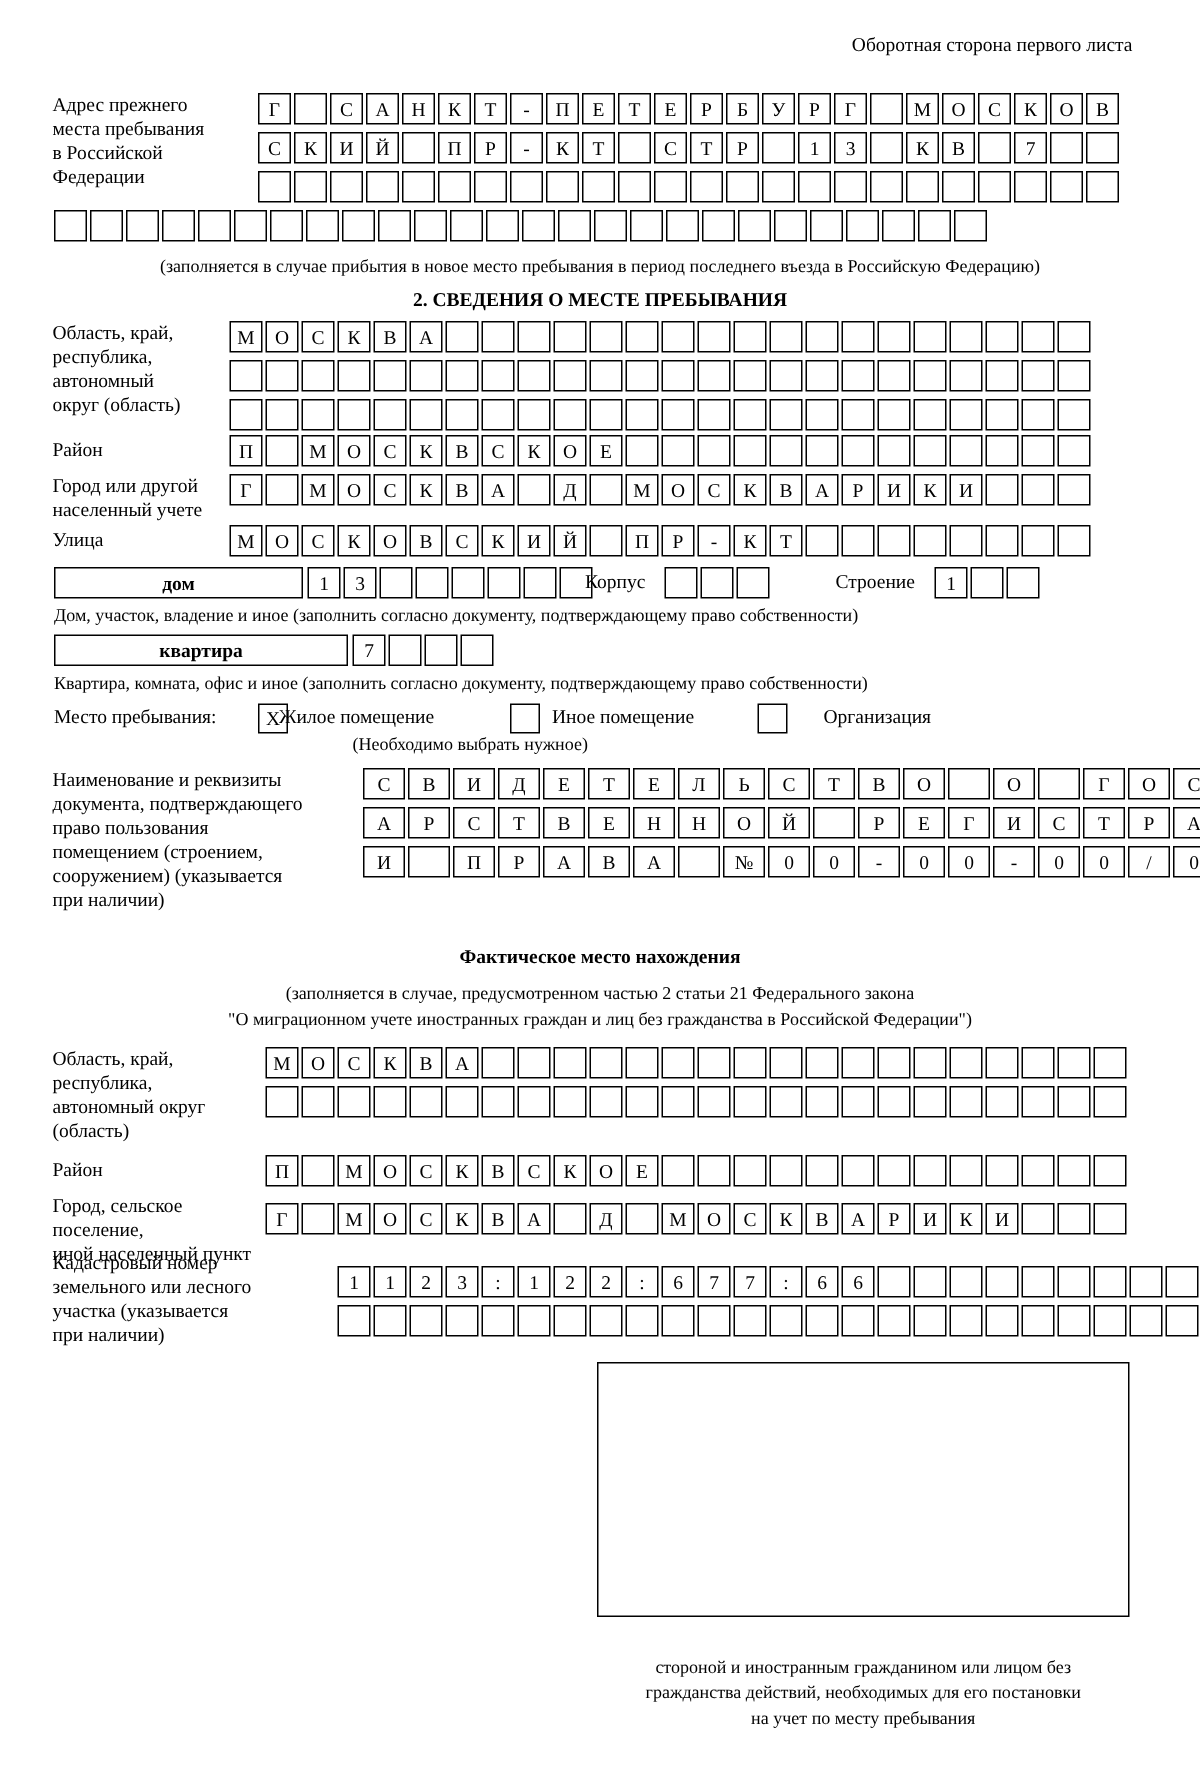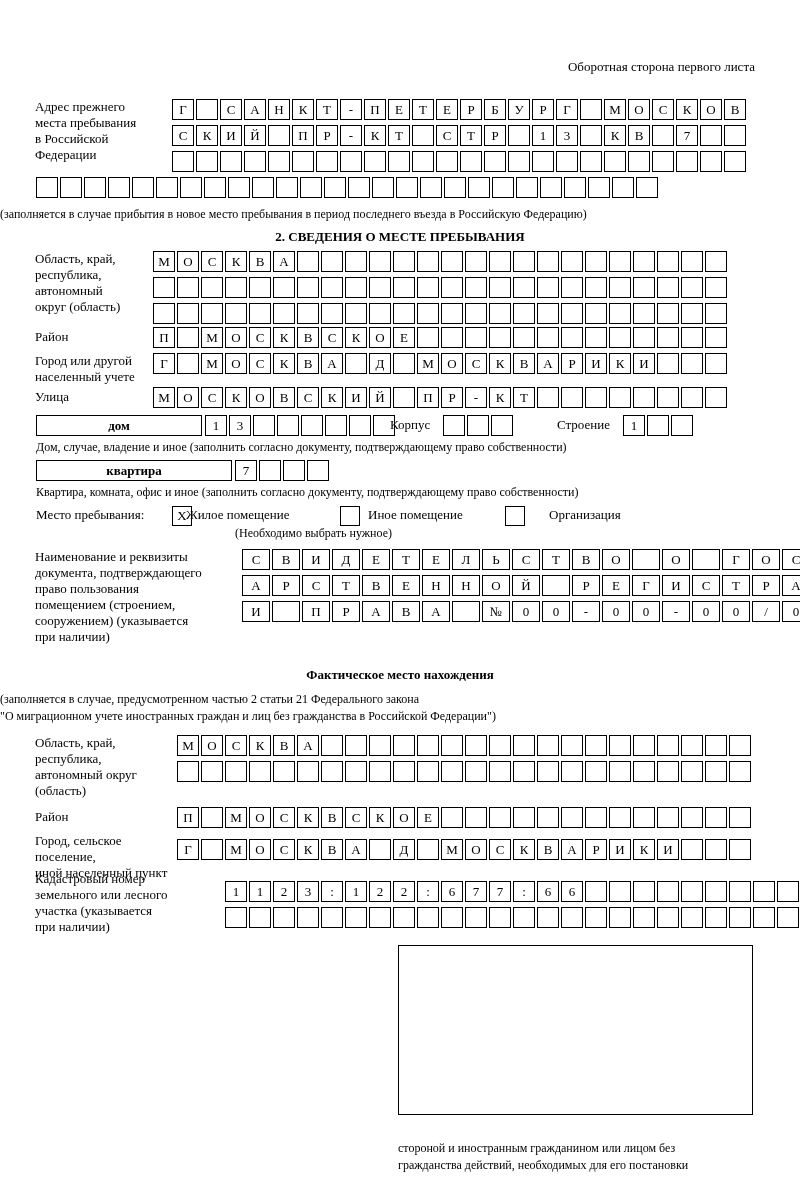--- a/index.html
+++ b/index.html
@@ -13,21 +13,21 @@
     font-family: "Liberation Serif", serif;
     color: #000;
     position: relative;
     overflow: hidden;
   }
   .page {
     position: relative;
     width: 800px;
     height: 1180px;
   }
-  .abs { position: absolute; margin-top: 37px; }
+  .abs { position: absolute; }
 
   .hdr-right {
     top: 22px; right: 45px;
     font-size: 13px;
   }
 
   .lbl {
     font-size: 13px;
     line-height: 16px;
     white-space: pre-line;
@@ -78,21 +78,21 @@
   }
 
   .bigbox {
     border: 1px solid #000;
     box-sizing: border-box;
   }
 
   .footnote {
     font-size: 12px;
     line-height: 16px;
-    text-align: left;
+    text-align: center;
   }
 </style>
 </head>
 <body>
 
 <div class="page">
 
   <div class="abs hdr-right">Оборотная сторона первого листа</div>
 
   <div class="abs lbl" style="left:35px; top:62px; width:135px;">Адрес прежнего
@@ -395,21 +395,21 @@
       <div class="cell"></div>
       <div class="cell"></div>
       <div class="cell"></div>
     </div>
   <div class="abs inline-lbl" style="left:557px; top:380px;">Строение</div>
   <div class="abs cells" id="s2-stroenie" style="left:623px; top:378px;">
       <div class="cell">1</div>
       <div class="cell"></div>
       <div class="cell"></div>
     </div>
-  <div class="abs lbl-sm" style="left:36px; top:403px;">Дом, случае, владение и иное (заполнить согласно документу, подтверждающему право собственности)</div>
+  <div class="abs lbl-sm" style="left:36px; top:403px;">Дом, участок, владение и иное (заполнить согласно документу, подтверждающему право собственности)</div>
 
   <div class="abs boxline" style="left:36px; top:423px; width:196px;">квартира</div>
   <div class="abs cells" id="s2-flat" style="left:235px; top:423px;">
       <div class="cell">7</div>
       <div class="cell"></div>
       <div class="cell"></div>
       <div class="cell"></div>
     </div>
   <div class="abs lbl-sm" style="left:36px; top:448px;">Квартира, комната, офис и иное (заполнить согласно документу, подтверждающему право собственности)</div>
 
@@ -663,14 +663,15 @@
       <div class="cell"></div>
       <div class="cell"></div>
       <div class="cell"></div>
       <div class="cell"></div>
       <div class="cell"></div>
     </div>
 
   <div class="abs bigbox" style="left:398px; top:908px; width:355px; height:170px;"></div>
   <div class="abs footnote" style="left:398px; top:1103px; width:355px;">стороной и иностранным гражданином или лицом без</div>
   <div class="abs footnote" style="left:398px; top:1120px; width:355px;">гражданства действий, необходимых для его постановки</div>
+  <div class="abs footnote" style="left:398px; top:1137px; width:355px;">на учет по месту пребывания</div>
 
 </div>
 
 </body></html>

